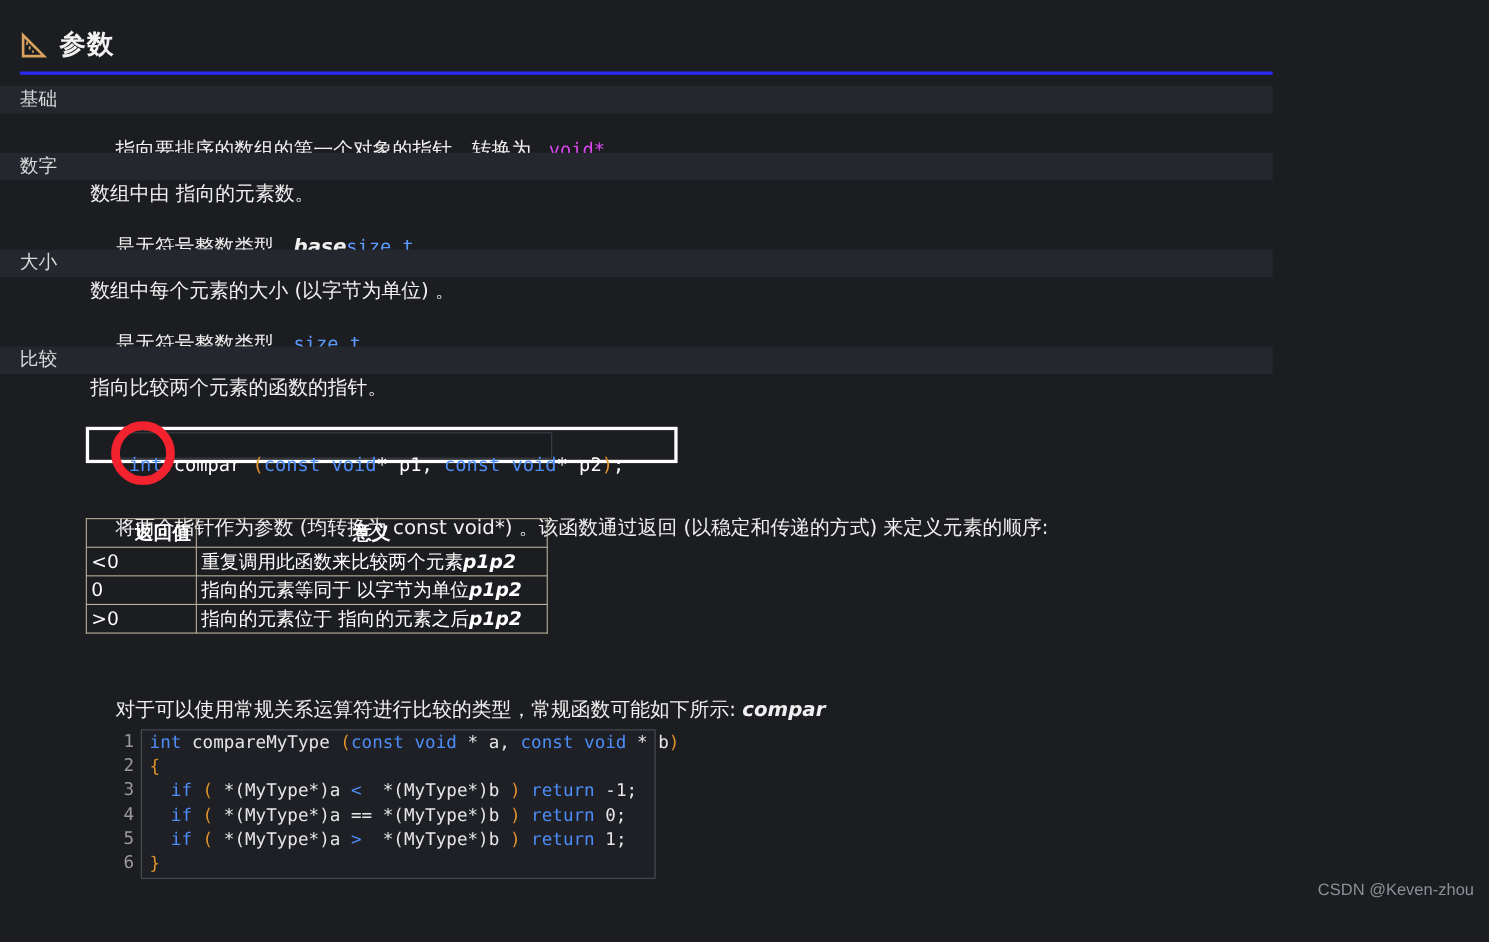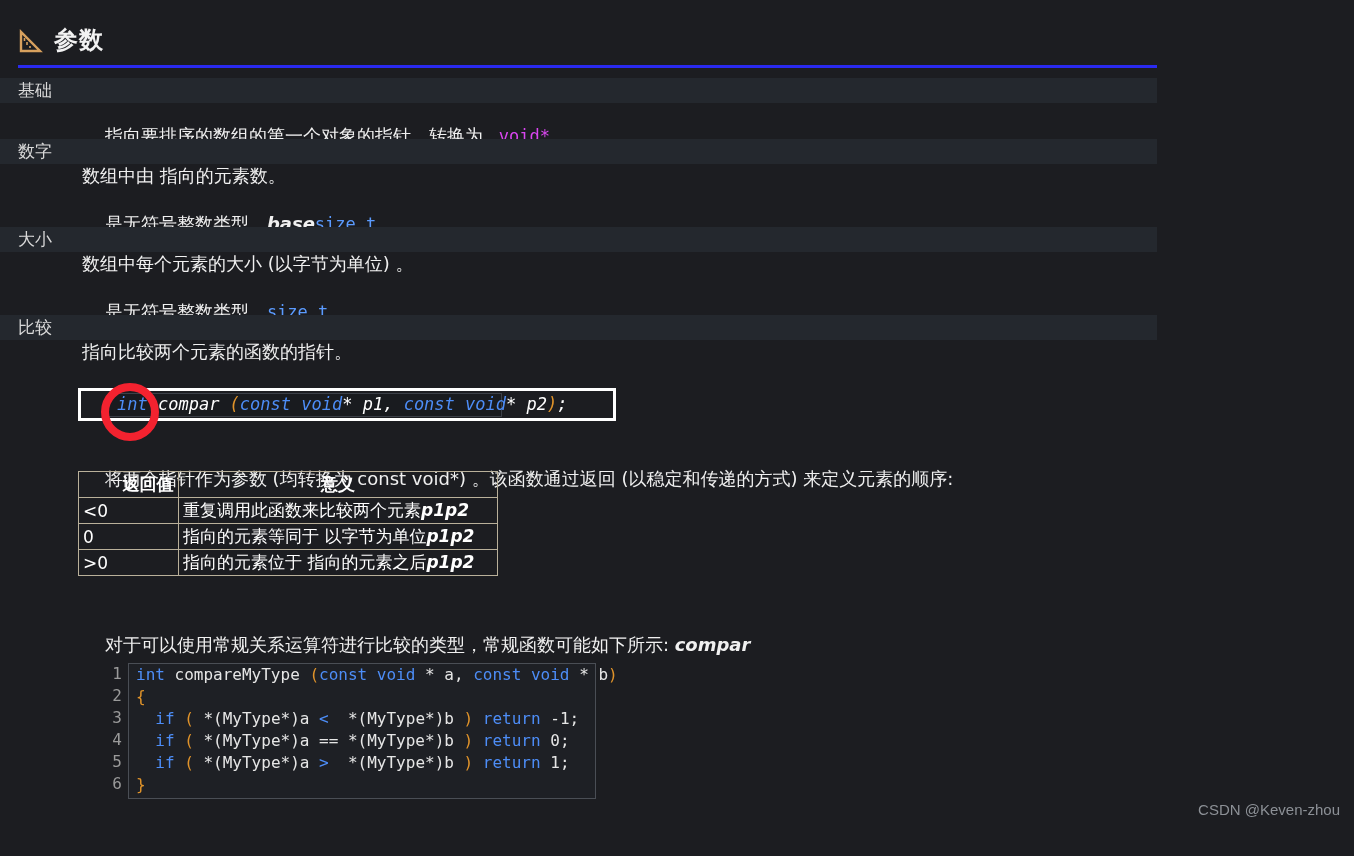--- a/index.html
+++ b/index.html
@@ -51,23 +51,23 @@
   
   .proto-outer{
     position:absolute;left:78px;top:388px;width:538px;height:33px;
     border:3px solid #ffffff;background:#1c1d21;box-sizing:border-box;
   }
   .proto-inner{
     position:absolute;left:108px;top:393px;width:394px;height:24px;
     border:1px solid #3c4048;background:#191b1f;box-sizing:border-box;
   }
   .proto-text{
-    position:absolute;left:117px;top:394px;white-space:pre;
+    position:absolute;left:117px;top:413px;white-space:pre;
     font-family:"DejaVu Sans Mono","Liberation Mono",monospace;
-    font-size:17px;color:#ffffff;font-style:italic;
+    font-size:17px;color:#ffffff;
   }
   .kw{color:#4d8df7;}
   .punct{color:#e0932a;}
   .red-circle{
     position:absolute;left:101px;top:383px;width:58px;height:58px;
     border:8px solid #f3222f;border-radius:50%;
     box-sizing:border-box;background:transparent;
   }
 
   

